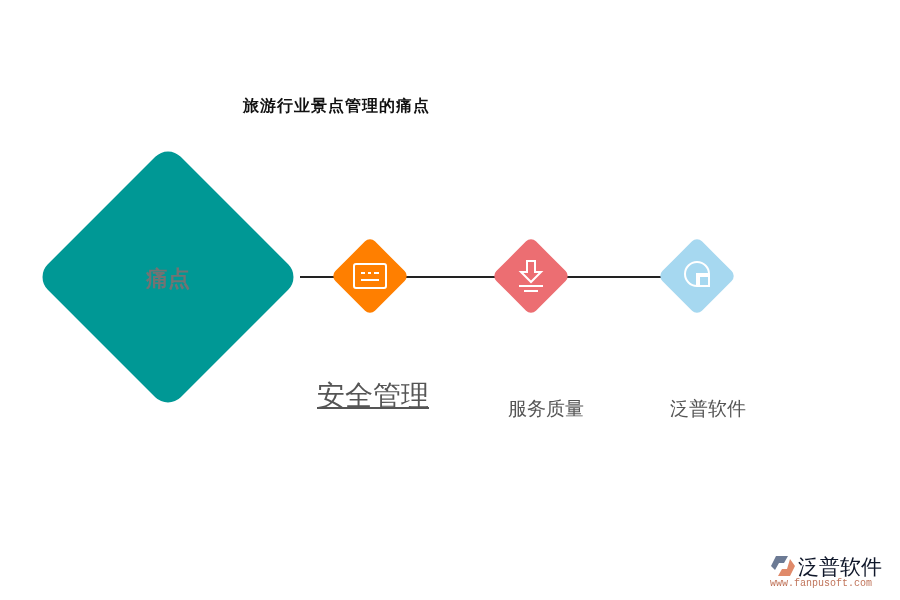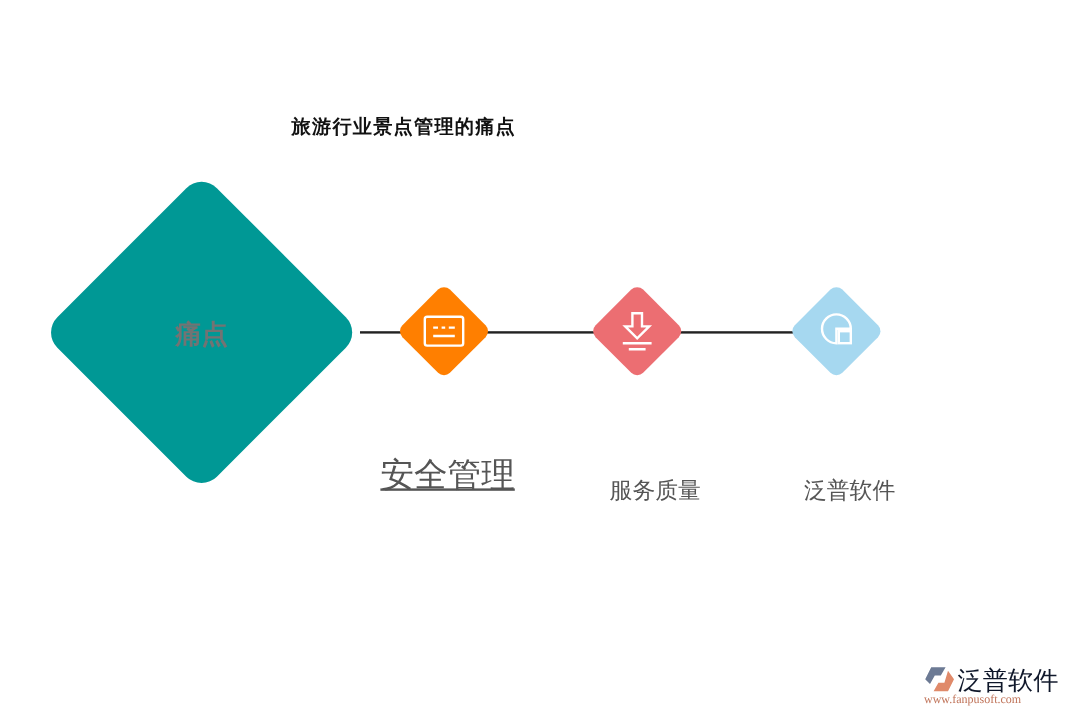--- a/index.html
+++ b/index.html
@@ -36,21 +36,21 @@
       width: 140px;
     }
     .logo {
       position: absolute; left: 768px; top: 552px; width: 130px; height: 40px;
     }
     .logo-text {
       position: absolute; left: 798px; top: 553px; font-size: 21px; color: #0f172a; white-space: nowrap;
     }
     .logo-url {
       position: absolute; left: 770px; top: 578px; font-size: 10px; color: #c0745a; white-space: nowrap;
-      font-family: Liberation Serif, serif;
+      font-family: Liberation Mono, monospace;
     }
   </style>
 </head>
 <body>
 
 <div class="title">旅游行业景点管理的痛点</div>
 
 <div class="connector"></div>
 
 <div class="diamond main-diamond" style="background:#009895;"></div>

